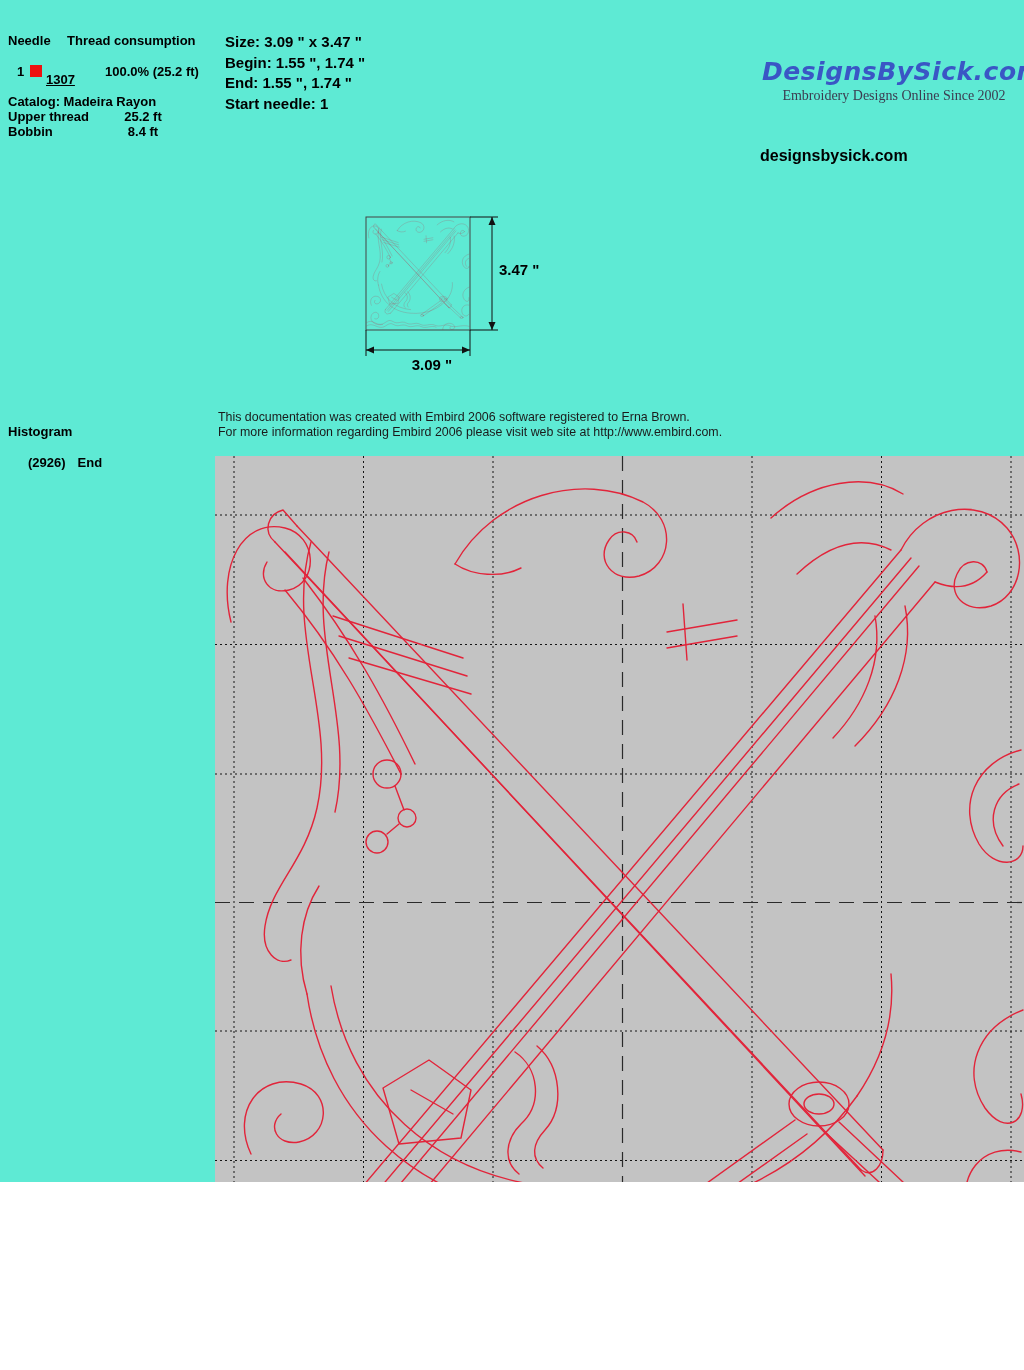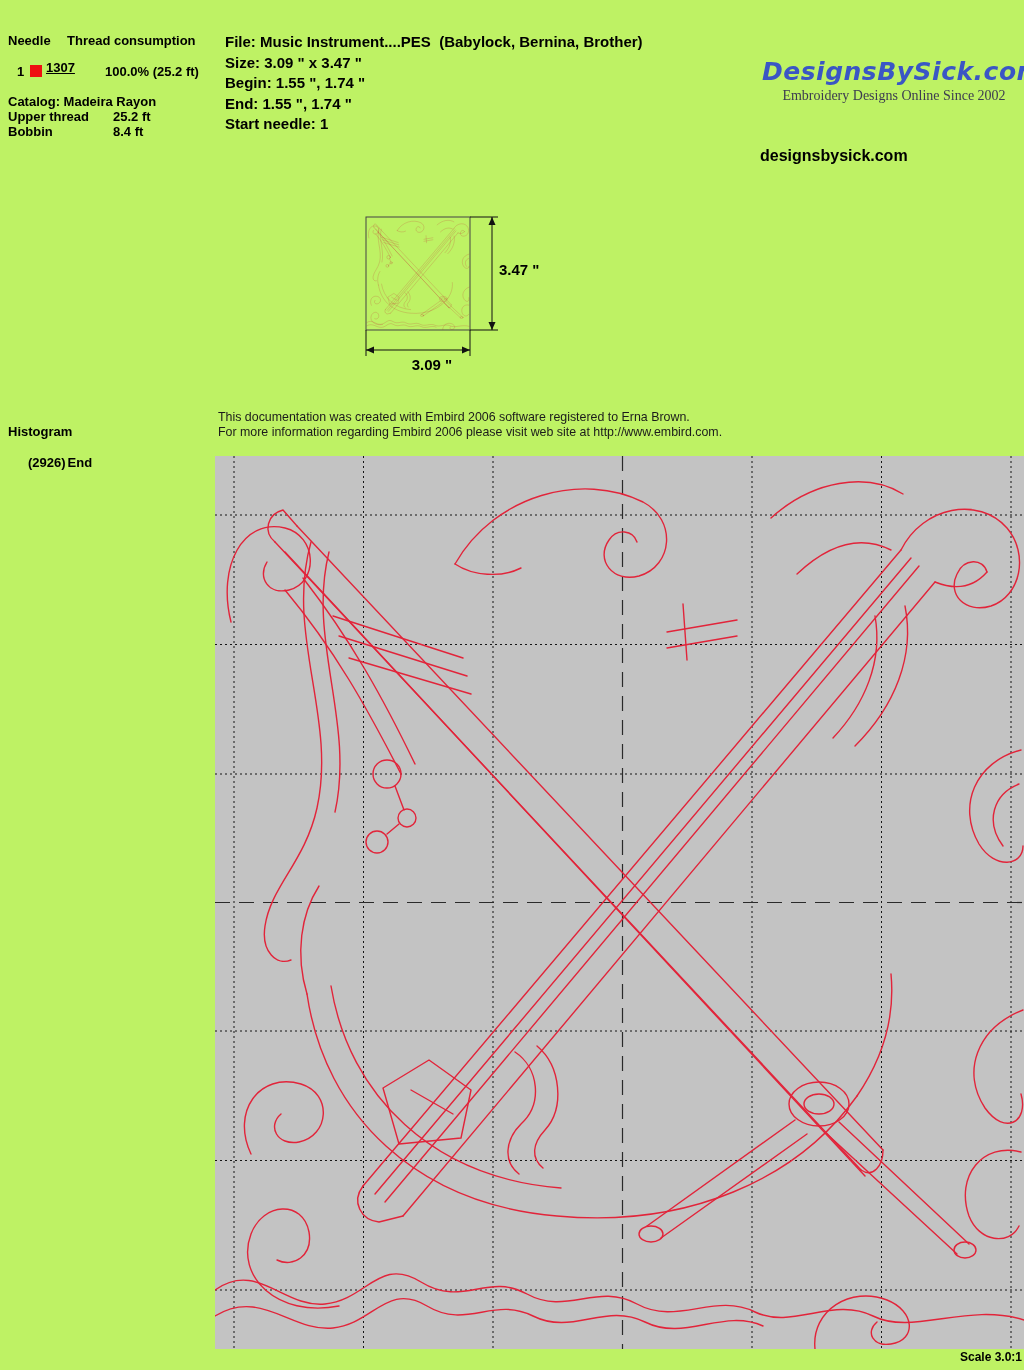--- a/index.html
+++ b/index.html
@@ -5,36 +5,36 @@
   :root{
     --stitch-red:#e2243a;
     --thumb-red:#c41430;
     --canvas-gray:#c3c3c3;
     --logo-blue:#3a56c5;
     --swatch-red:#ee1111;
     --ink:#000000;
   }
   html,body{margin:0;padding:0;background:#ffffff;}
   .page{
-    position:relative;width:1024px;height:1370px;background:#bef264;overflow:hidden;
+    position:relative;width:1024px;height:1182px;background:#5eead4;overflow:hidden;
     font-family:"Liberation Sans",sans-serif;color:var(--ink);
   }
   .abs{position:absolute;}
   .b13{font-size:13px;font-weight:bold;line-height:15px;}
 
   
   .thread-header-needle{left:8px;top:33px;}
   .thread-header-cons{left:67px;top:33px;}
   .needle-num{left:17px;top:64px;}
   .swatch{left:30px;top:65px;width:12px;height:12px;background:var(--swatch-red);}
-  .thread-code{left:46px;top:60px;text-decoration:underline;}
+  .thread-code{left:46px;top:72px;text-decoration:underline;}
   .thread-usage{left:105px;top:64px;}
   .catalog{left:8px;top:94px;}
   .row-label{left:8px;}
-  .row-value{left:113px;width:94px;text-align:left;}
+  .row-value{left:96px;width:94px;text-align:center;}
 
   
   .file-block{left:225px;top:32px;}
   .file-block div{font-size:15px;font-weight:bold;line-height:20.6px;white-space:pre;}
 
   
   .logo-main{
     left:762px;top:57px;width:262px;
     font-family:"DejaVu Sans",sans-serif;font-weight:bold;font-style:italic;
     font-size:25px;letter-spacing:0.5px;color:var(--logo-blue);white-space:nowrap;
@@ -46,21 +46,21 @@
   .website{left:760px;top:147px;font-size:16px;font-weight:bold;}
 
   
   .thumb-wrap{left:350px;top:200px;width:190px;height:190px;}
   .dim-label-h{left:499px;top:261px;font-size:15px;font-weight:bold;white-space:pre;}
   .dim-label-w{left:392px;top:356px;width:80px;text-align:center;font-size:15px;font-weight:bold;white-space:pre;}
 
   
   .histogram-title{left:8px;top:424px;}
   .histogram-entry{left:28px;top:455px;}
-  .histogram-entry .cnt{margin-right:2px;}
+  .histogram-entry .cnt{margin-right:12px;}
 
   
   .doc-note{left:218px;top:410px;font-size:12.4px;line-height:14.6px;color:#1b1b1b;}
 
   
   .canvas{
     left:215px;top:456px;width:809px;height:893px;background:var(--canvas-gray);
   }
   .canvas svg{display:block;}
   .grid-dot{stroke:#141414;stroke-width:1;stroke-dasharray:2 3;}
@@ -170,21 +170,20 @@
   <div class="abs b13 thread-code">1307</div>
   <div class="abs b13 thread-usage">100.0% (25.2 ft)</div>
 
   <div class="abs b13 catalog">Catalog: Madeira Rayon</div>
   <div class="abs b13 row-label" style="top:109px">Upper thread</div>
   <div class="abs b13 row-value" style="top:109px">25.2 ft</div>
   <div class="abs b13 row-label" style="top:124px">Bobbin</div>
   <div class="abs b13 row-value" style="top:124px">8.4 ft</div>
 
   <div class="abs file-block">
-    <div>File: Music Instrument....PES  (Babylock, Bernina, Brother)</div>
     <div>Size: 3.09 " x 3.47 "</div>
     <div>Begin: 1.55 ", 1.74 "</div>
     <div>End: 1.55 ", 1.74 "</div>
     <div>Start needle: 1</div>
   </div>
 
   <div class="abs logo-main"><span>DesignsBySick.com</span></div>
   <div class="abs logo-tagline">Embroidery Designs Online Since 2002</div>
   <div class="abs website">designsbysick.com</div>
 

